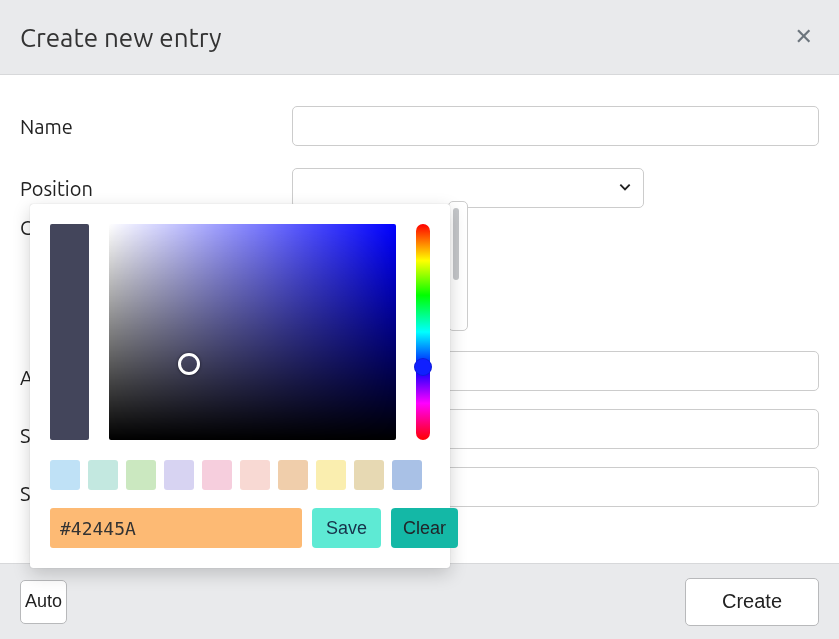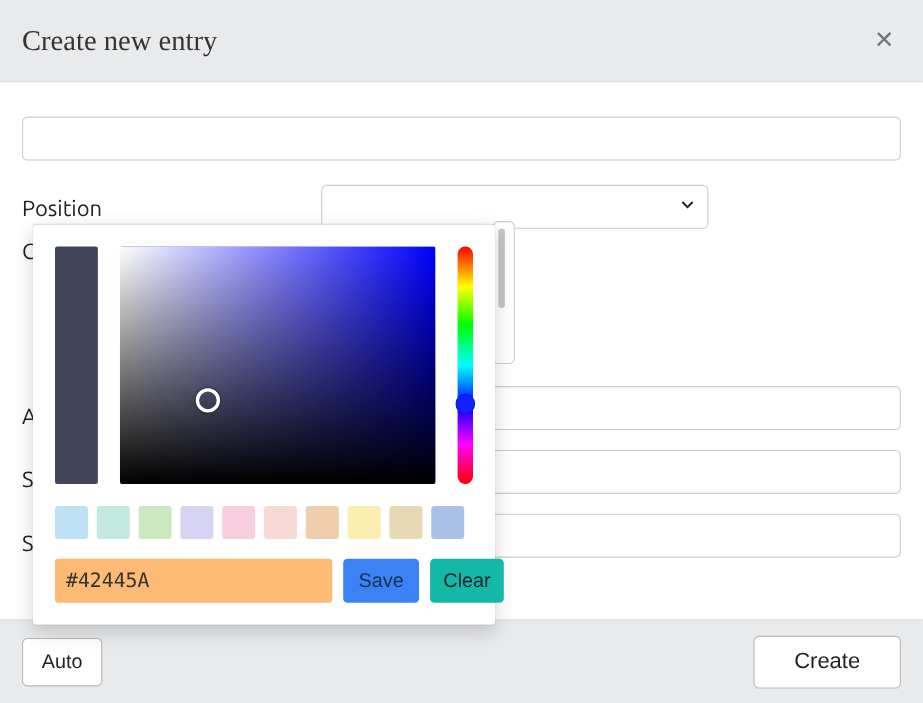--- a/index.html
+++ b/index.html
@@ -22,21 +22,20 @@
     display: flex;
     align-items: center;
     justify-content: space-between;
     border-bottom: 1px solid #d7d8da;
   }
   .header h1 {
     font-size: 26px;
     font-weight: 400;
     color: #333;
     margin: 0;
-    font-family: Liberation Serif, serif;
   }
   .close-btn {
     font-size: 22px;
     color: #6c757d;
     background: none;
     border: none;
     cursor: pointer;
     line-height: 1;
   }
   .body {
@@ -99,21 +98,21 @@
   .btn {
     border: 1px solid #b8b9bb;
     border-radius: 5px;
     background: #fff;
     cursor: pointer;
     font-size: 20px;
     color: #222;
   }
   .btn-auto {
     height: 44px;
-    padding: 0 17px;
+    padding: 0 4px;
     font-size: 18px;
   }
   .btn-create {
     height: 48px;
     padding: 0 36px;
   }
   .occluded-label-first {
     font-size: 20px;
     color: #222;
     position: absolute;
@@ -213,21 +212,21 @@
     padding: 0 10px;
     font-family: monospace;
     font-size: 18px;
     color: #333;
   }
   .btn-save {
     height: 40px;
     padding: 0 14px;
     border-radius: 4px;
     border: none;
-    background: #3b82f6;
+    background: #5eead4;
     color: #17324a;
     font-size: 18px;
     cursor: pointer;
   }
   .btn-clear {
     height: 40px;
     padding: 0 12px;
     border-radius: 4px;
     border: none;
     background: #14b8a6;
@@ -259,20 +258,21 @@
   <div class="header">
     <h1>Create new entry</h1>
     <button class="close-btn">
       <span>✕</span>
     </button>
   </div>
 
   <div class="body">
 
     <div class="form-row">
+      <div class="form-label">Name</div>
       <input class="text-input" type="text" value="" style="">
     </div>
 
     <div class="form-row">
       <div class="form-label">Position</div>
       <div class="select-wrap">
         <select class="select-input"></select>
         <span class="select-caret">
           <svg width="14" height="14" viewBox="0 0 12 12">
               <path d="M2 4 L6 8 L10 4" fill="none" stroke="#222" stroke-width="1.6"></path>

